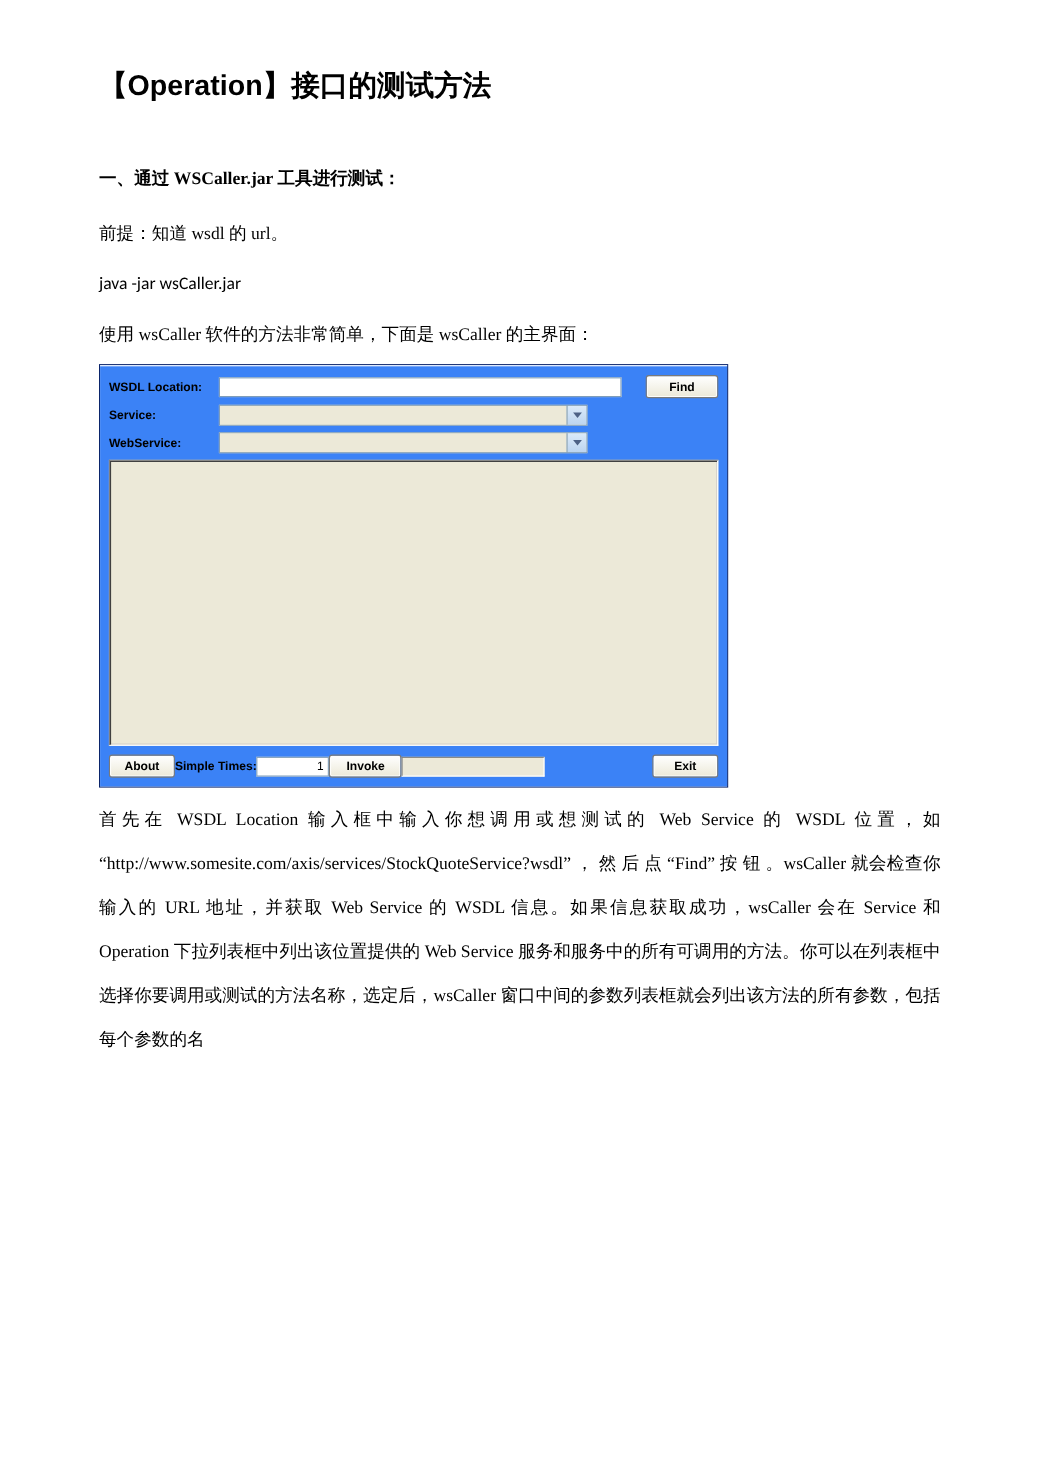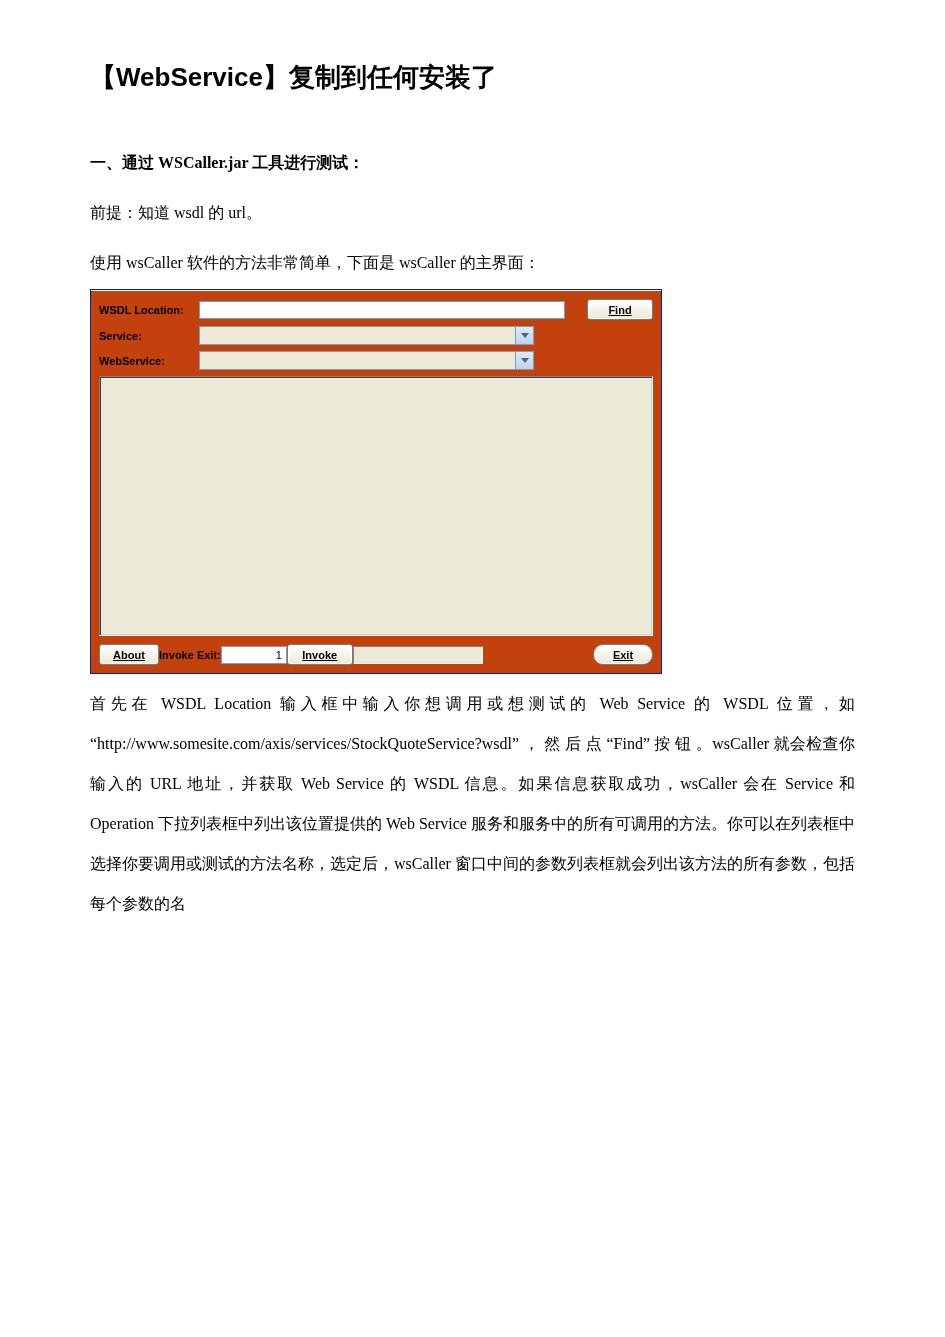--- a/index.html
+++ b/index.html
@@ -90,21 +90,21 @@
   .winbtn.close {
     background: linear-gradient(to bottom, #f08b7a, #d84a2e 60%, #c23315);
     color: #fff;
   }
   .winbtn .underscore {
     position: relative;
     top: 3px;
   }
 
   .client-area {
-    background: #c2410c;
+    background: #3b82f6;
     border-top: 1px solid #fff;
     padding: 8px;
   }
 
   .form-row {
     display: flex;
     align-items: center;
     margin-bottom: 6px;
   }
   .form-label {
@@ -158,21 +158,20 @@
     border-radius: 3px;
     box-shadow: inset 0 0 0 1px #fdfdfb;
     font-family: Tahoma, Arial, sans-serif;
     font-size: 11px;
     color: #000;
     display: inline-flex;
     align-items: center;
     justify-content: center;
     box-sizing: border-box;
     font-weight: bold;
-    text-decoration: underline;
   }
 
   .find-btn-wrap {
     width: 80px;
     display: flex;
     justify-content: flex-end;
     padding-left: 8px;
   }
 
   .results-box {
@@ -218,28 +217,29 @@
     border-bottom: 1px solid #ffffff;
     background: #ece9d8;
     box-sizing: border-box;
   }
 </style>
 </head>
 <body>
 
 <div class="page">
 
-  <h1>【WebService】复制到任何安装了</h1>
+  <h1>【Operation】接口的测试方法</h1>
 
 
   <p class="para bold">一、通过 WSCaller.jar 工具进行测试：</p>
 
   <p class="para">前提：知道 wsdl 的 url。</p>
 
 
+  <p class="para code">java -jar wsCaller.jar</p>
 
   <p class="para small-gap">使用 wsCaller 软件的方法非常简单，下面是 wsCaller 的主界面：</p>
 
   <div class="app-window">
 
     <div class="client-area">
 
       <div class="form-row">
         <div class="form-label">WSDL Location:</div>
         <input class="text-input" type="text" value="" style="">
@@ -267,26 +267,26 @@
               <div class="tri-down"></div>
             </div>
         </div>
         <div class="find-btn-wrap"></div>
       </div>
 
       <div class="results-box"></div>
 
       <div class="bottom-bar">
         <button class="xp-button" style="min-width:60px;">About</button>
-        <span class="lbl">Invoke Exit:</span>
+        <span class="lbl">Simple Times:</span>
         <input class="num-input" type="text" value="1" style="">
         <button class="xp-button" style="min-width:66px;">Invoke</button>
         <div class="status-box"></div>
         <div class="spacer"></div>
-        <button class="xp-button" style="min-width:60px;border-radius:10px;">Exit</button>
+        <button class="xp-button" style="min-width:60px;">Exit</button>
       </div>
 
     </div>
   </div>
 
   <p class="para">首先在 WSDL  Location 输入框中输入你想调用或想测试的 Web  Service 的 WSDL 位置，如 “http://www.somesite.com/axis/services/StockQuoteService?wsdl” ， 然 后 点 “Find” 按 钮 。wsCaller 就会检查你输入的 URL 地址，并获取 Web  Service 的 WSDL 信息。如果信息获取成功，wsCaller 会在 Service 和 Operation 下拉列表框中列出该位置提供的 Web  Service 服务和服务中的所有可调用的方法。你可以在列表框中选择你要调用或测试的方法名称，选定后，wsCaller 窗口中间的参数列表框就会列出该方法的所有参数，包括每个参数的名</p>
 
 </div>
 
 </body></html>

